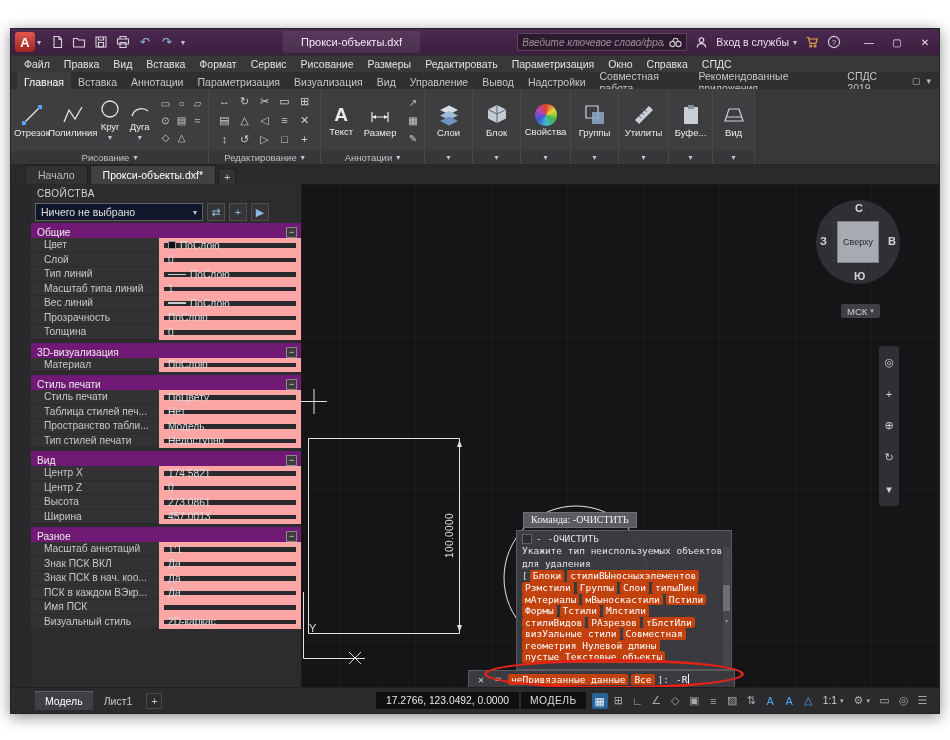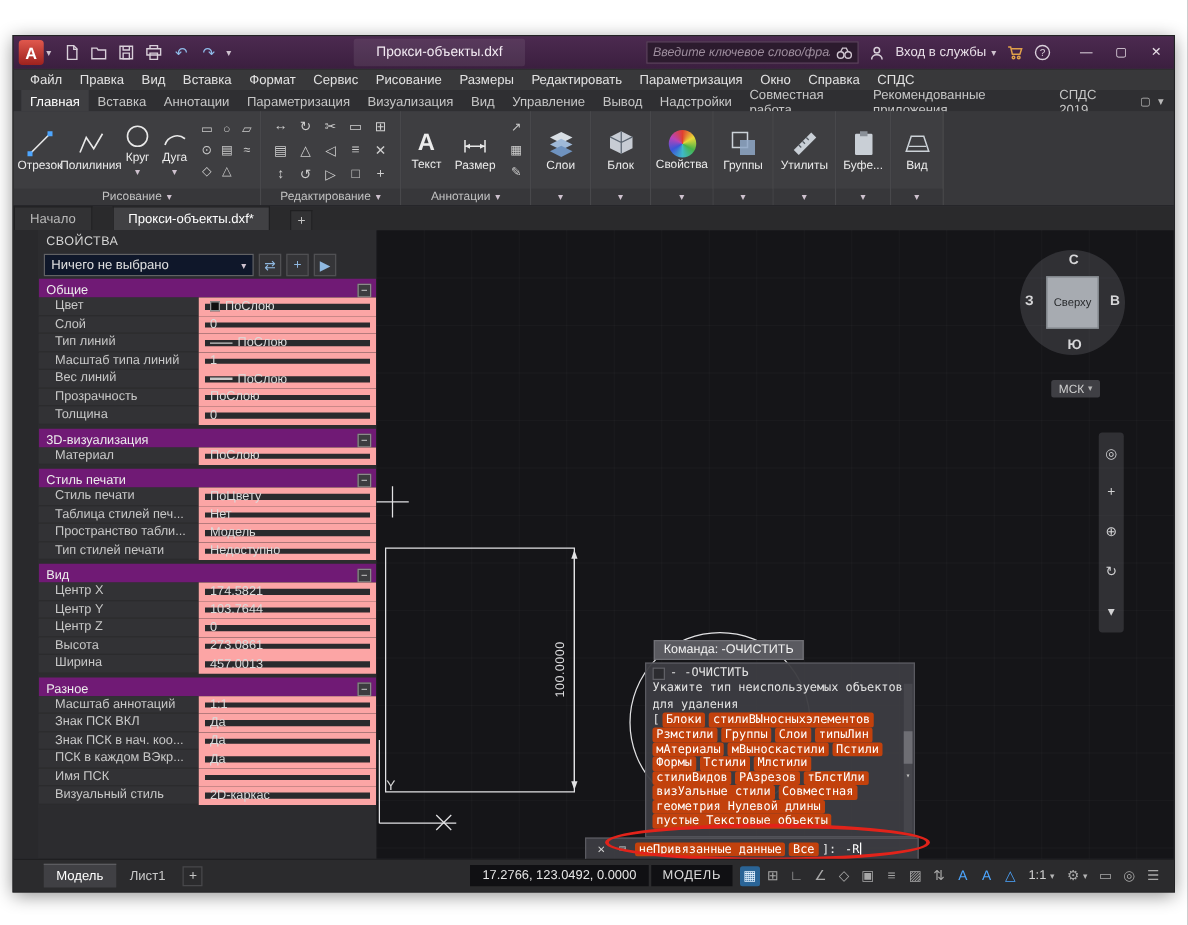--- a/index.html
+++ b/index.html
@@ -38,21 +38,21 @@
 .panel-label{height:13px;display:flex;align-items:center;justify-content:center;gap:4px;background:#37373a;color:#c2c2c2;font-size:9.5px}
 .bigbtn{width:44px;height:58px;display:flex;flex-direction:column;align-items:center;justify-content:center;gap:1px;cursor:pointer;color:#ececec;font-size:9.5px;text-align:center;line-height:10px}
 .bigbtn svg{width:24px;height:24px}
 .bigA{font-size:19px;font-weight:bold;color:#ececec;line-height:22px}
 .minigrid{display:grid;grid-template-columns:repeat(3,15px);grid-auto-rows:16px;gap:1px;margin-left:3px;color:#c9c9c9;font-size:10px}
 .minigrid span,.modgrid span,.minicol span{display:flex;align-items:center;justify-content:center;cursor:pointer}
 .modgrid{display:grid;grid-template-columns:repeat(5,19px);grid-auto-rows:18px;gap:1px;color:#cecece;font-size:11px}
 .minicol{display:grid;grid-template-columns:16px;grid-auto-rows:17px;gap:1px;margin-left:3px;color:#c9c9c9;font-size:10px}
 .colorwheel{width:22px;height:22px;border-radius:50%;background:conic-gradient(#e04030,#e8d838,#46b44a,#3fb9c9,#3b55d8,#b844b8,#e04030)}
 
-.ftabs{height:19px;background:#2a2a2c;display:flex;align-items:flex-end;gap:16px;flex:0 0 auto}
+.ftabs{height:19px;background:#2a2a2c;display:flex;align-items:flex-end;padding-left:14px;gap:2px;flex:0 0 auto}
 .ftab{padding:3px 12px;font-size:10.5px;color:#b9b9b9;background:#323234;cursor:pointer;border:1px solid #202022;border-bottom:none}
 .ftab.active{background:#414144;color:#fff}
 .ftab-add{width:18px;height:16px;display:flex;align-items:center;justify-content:center;color:#c5c5c5;background:#323234;border:1px solid #202022;border-bottom:none;cursor:pointer;font-size:11px}
 
 .main{flex:1;display:flex;min-height:0}
 .gapstrip{width:20px;background:#29292c;flex:0 0 auto}
 
 .props{width:270px;background:#2c2c2f;display:flex;flex-direction:column;flex:0 0 auto;overflow:hidden}
 .props-title{padding:4px 6px 2px;font-size:10px;letter-spacing:.4px;color:#d5d5d5}
 .selrow{display:flex;align-items:center;padding:2px 4px;gap:4px}
@@ -74,21 +74,21 @@
 .dimtext{position:absolute;left:118px;top:346px;width:60px;text-align:center;color:#e0e0e2;font-size:10px;transform:rotate(-90deg);z-index:1;letter-spacing:.4px}
 
 .vcube{position:absolute;left:515px;top:16px;width:84px;height:84px;border-radius:50%;background:rgba(128,128,134,.26);z-index:5}
 .vc-face{position:absolute;left:21px;top:21px;width:42px;height:42px;background:#a7abb1;border:1px solid #7e8288;color:#26282b;font-size:9px;display:flex;align-items:center;justify-content:center;cursor:pointer}
 .vc-l{position:absolute;color:#d6d6d8;font-size:11px;font-weight:bold;cursor:pointer}
 .wcs{position:absolute;left:540px;top:120px;height:14px;padding:0 6px;background:rgba(92,92,98,.6);color:#cfcfcf;font-size:9.5px;display:flex;align-items:center;gap:3px;border-radius:2px;cursor:pointer;z-index:5}
 
 .navbar{position:absolute;left:578px;top:162px;width:20px;height:160px;background:rgba(100,100,106,.35);border-radius:3px;display:flex;flex-direction:column;align-items:center;justify-content:space-around;color:#d2d2d4;font-size:11px;z-index:5}
 .navbar span{cursor:pointer}
 
-.cmdtip{position:absolute;left:222px;top:328px;height:16px;background:#5a5a60;border:1px solid #707076;color:#f2f2f2;font-size:10px;padding:1px 7px;z-index:9;font-family:Liberation Sans, sans-serif;white-space:nowrap}
+.cmdtip{position:absolute;left:222px;top:328px;height:16px;background:#5a5a60;border:1px solid #707076;color:#f2f2f2;font-size:10px;padding:1px 7px;z-index:9;font-family:Liberation Serif, serif;white-space:nowrap}
 .cmdpopup{position:absolute;left:215px;top:346px;width:216px;height:140px;background:rgba(60,60,66,.96);border:1px solid #5a5a60;z-index:10;padding:2px 5px;font-family:"DejaVu Sans Mono",monospace;font-size:9.5px;line-height:12.3px;color:#e2e2e2}
 .pline{white-space:nowrap;display:flex;align-items:center}
 .picon{width:10px;height:10px;background:#2c2c30;border:1px solid #606066;display:inline-flex;align-items:center;justify-content:center;font-size:7px;color:#b8b8bc;margin-right:4px;flex:0 0 auto}
 .chip{background:#c2410c;color:#fff;padding:0 3px;border-radius:2px;margin-right:3px;display:inline-block;line-height:11.5px;cursor:pointer;white-space:nowrap}
 .plain{margin-right:2px}
 .pscroll{position:absolute;right:1px;top:16px;bottom:3px;width:7px;background:#46464c}
 .pthumb{position:absolute;left:0;top:38px;width:7px;height:26px;background:#6e6e74;cursor:pointer}
 .parrow{position:absolute;left:0;top:68px;width:7px;text-align:center;font-size:6px;color:#c2c2c2;cursor:pointer}
 .cmddock{position:absolute;left:167px;top:486px;width:267px;height:19px;background:rgba(60,60,66,.96);border:1px solid #5a5a60;z-index:10;display:flex;align-items:center;padding:0 5px;font-family:"DejaVu Sans Mono",monospace;font-size:9.5px;color:#e6e6e6}
 .dockic{width:14px;display:flex;align-items:center;justify-content:center;color:#cfcfcf;font-size:10px;cursor:pointer;margin-right:3px;flex:0 0 auto}
@@ -556,26 +556,20 @@
           <span>Вид</span>
           <span class="collapse">−</span>
         </div>
         <div class="prow">
           <div class="plab">Центр X</div>
           <div class="pval">
               <span>174.5821</span>
             </div>
         </div>
         <div class="prow">
-          <div class="plab">Центр Y</div>
-          <div class="pval">
-              <span>103.7644</span>
-            </div>
-        </div>
-        <div class="prow">
           <div class="plab">Центр Z</div>
           <div class="pval">
               <span>0</span>
             </div>
         </div>
         <div class="prow">
           <div class="plab">Высота</div>
           <div class="pval">
               <span>273.0861</span>
             </div>

